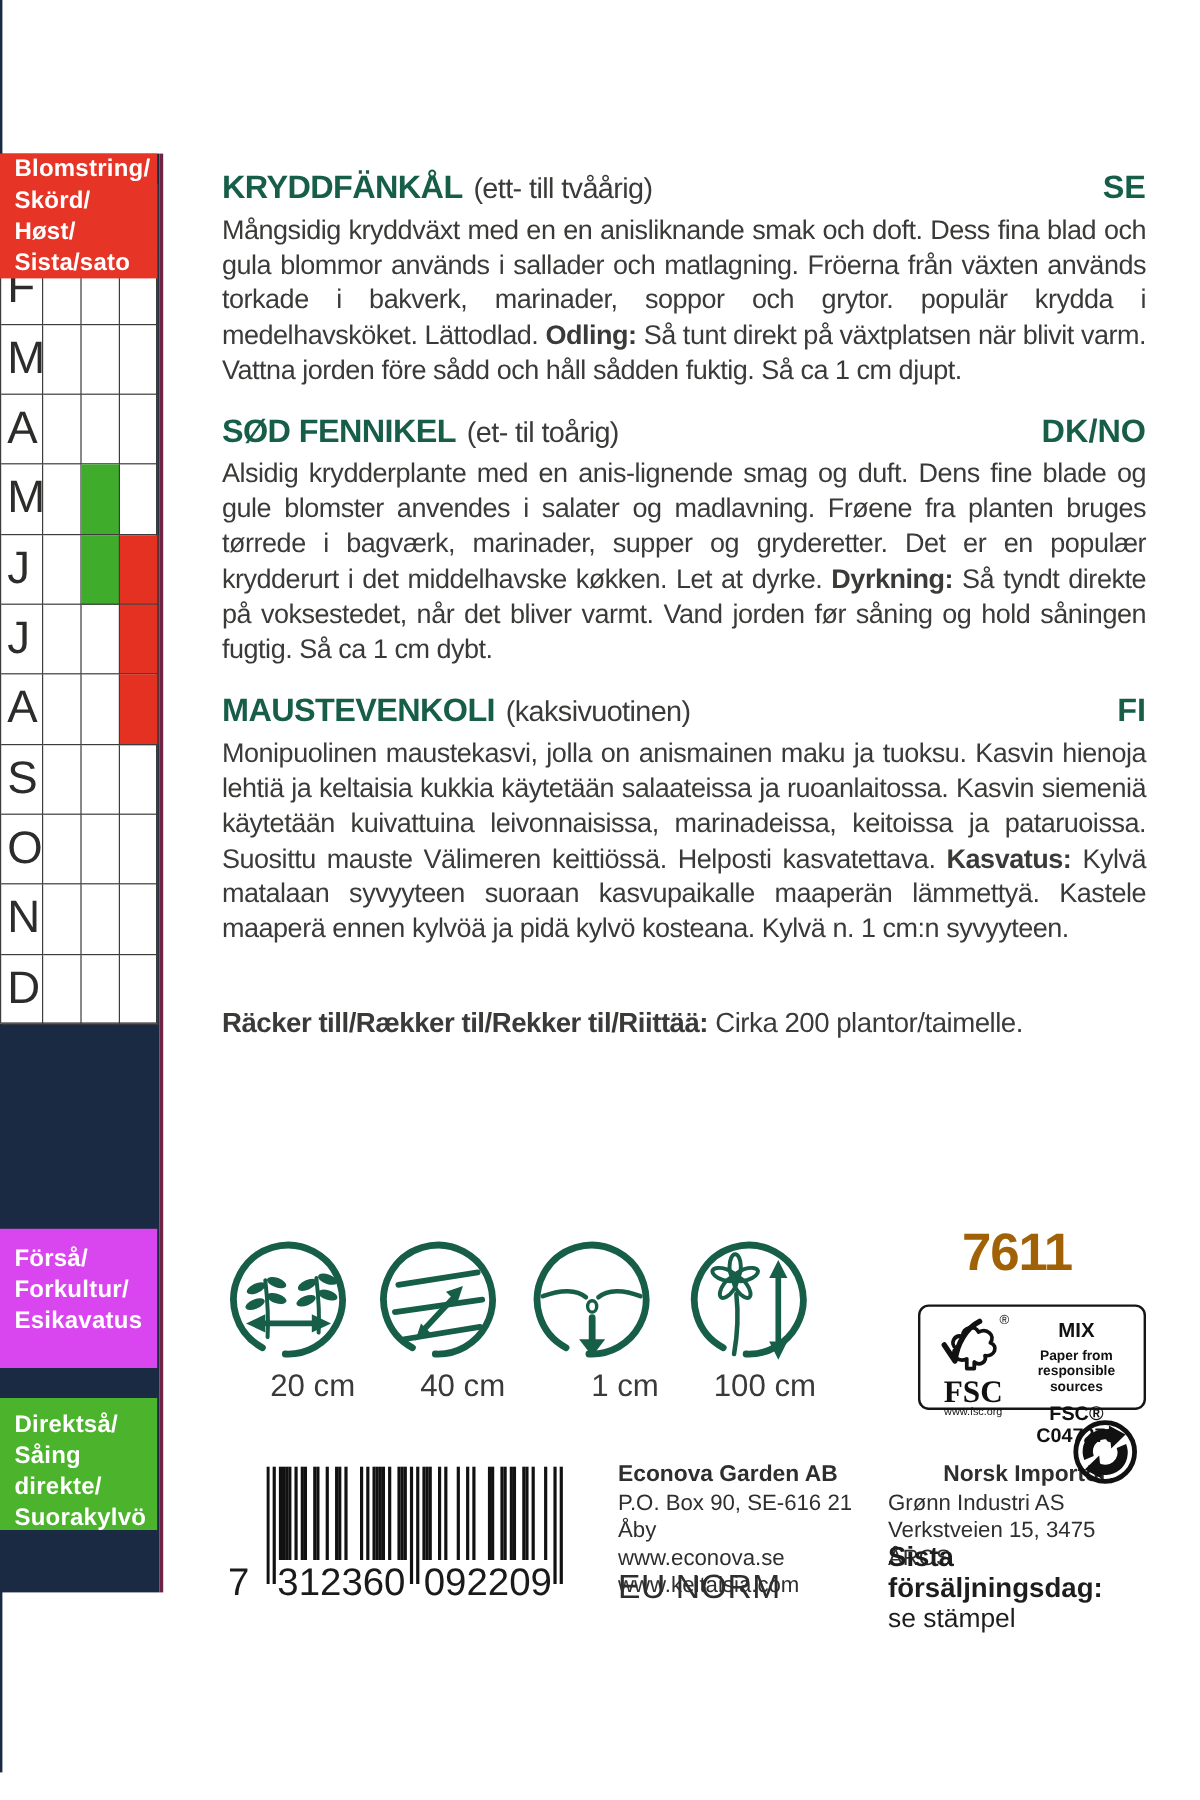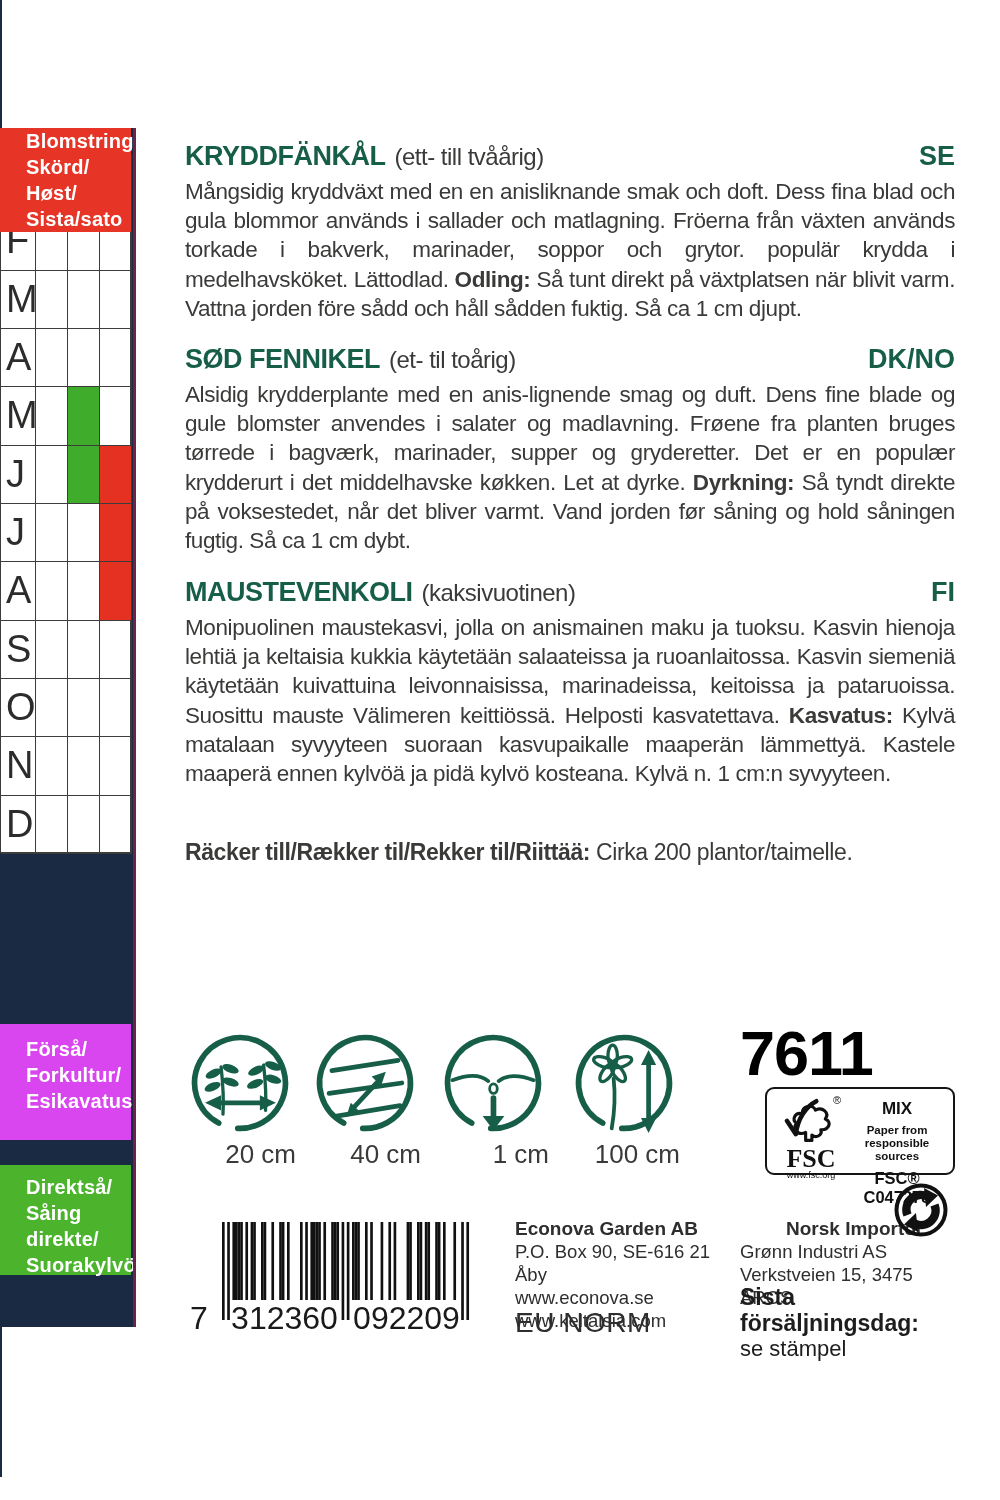--- a/index.html
+++ b/index.html
@@ -19,21 +19,21 @@
   .accent-line{position:absolute;left:133px;top:128px;width:3px;height:1199px;background:var(--accent-line);}
   #calendar-grid{position:absolute;left:0;top:25px;width:131px;height:700px;background:#fff;
     display:grid;grid-template-columns:35px 32px 32px 32px;grid-auto-rows:58.33px;
     border:1px solid #3c3c3c;}
   .cal-letter{border-right:1px solid #3c3c3c;border-bottom:1px solid #3c3c3c;
     display:flex;align-items:center;padding-left:5px;font-size:38px;letter-spacing:-1px;color:#2c2c2b;}
   .cal-cell{border-right:1px solid #3c3c3c;border-bottom:1px solid #3c3c3c;}
   .cal-cell.green{background:var(--cal-green);}
   .cal-cell.red{background:var(--cal-red);}
   .legend-block{position:absolute;left:0;width:131px;color:#fff;font-size:20px;font-weight:700;
-    line-height:26px;padding-left:26px;letter-spacing:0.2px;}
+    line-height:26px;padding-left:12px;letter-spacing:0.2px;}
   .legend-block:nth-of-type(1){top:759px;height:112px;padding-top:24px;}
   .legend-block:nth-of-type(2){top:896px;height:116px;padding-top:12px;}
   .legend-block:nth-of-type(3){top:1037px;height:110px;padding-top:9px;}
   
   .sec{position:absolute;left:185px;width:770px;}
   #sec-se{top:141px;} #sec-dk{top:344px;} #sec-fi{top:577px;}
   .sec-head{display:flex;align-items:baseline;}
   .sec-title{font-size:27px;font-weight:700;color:var(--heading-green);letter-spacing:-0.5px;}
   .sec-sub{font-size:24px;color:var(--body-text);margin-left:9px;letter-spacing:-0.5px;}
   .sec-lang{margin-left:auto;font-size:27px;font-weight:700;color:var(--heading-green);}
@@ -41,22 +41,22 @@
     letter-spacing:-0.4px;color:var(--body-text);}
   .sec-body b{font-weight:700;}
   .yield{position:absolute;left:185px;top:839px;width:770px;font-size:23px;letter-spacing:-0.4px;}
   .yield b{font-weight:700;}
   
   .icon-block{position:absolute;top:1031px;width:112px;text-align:right;}
   #icon-b1{left:184px;} #icon-b2{left:309px;} #icon-b3{left:437px;} #icon-b4{left:568px;}
   .picto{display:block;margin:0 auto;}
   .icon-label{display:block;margin-top:4px;font-size:26px;color:var(--body-text);}
   
-  .product-number{position:absolute;left:740px;top:1022px;width:215px;text-align:left;
-    font-size:63px;line-height:1;font-weight:700;color:#000000;letter-spacing:-1px;}
+  .product-number{position:absolute;left:740px;top:1022px;width:215px;text-align:center;
+    font-size:44px;line-height:1;font-weight:700;color:#a16207;letter-spacing:-1px;}
   .fsc-box{position:absolute;left:765px;top:1087px;width:190px;height:88px;border:2.5px solid #151515;
     border-radius:9px;display:flex;padding:5px 6px 4px 8px;background:#fff;color:#111;}
   .fsc-left{width:72px;position:relative;text-align:center;}
   .fsc-reg{position:absolute;left:58px;top:0;font-size:11px;}
   .fsc-acronym{font-family:"Liberation Serif",serif;font-weight:700;font-size:26px;line-height:22px;}
   .fsc-url{font-size:9px;line-height:10px;}
   .fsc-right{flex:1;text-align:center;}
   .fsc-grade{font-size:17px;font-weight:700;margin-top:5px;}
   .fsc-tagline{font-size:11.5px;font-weight:700;line-height:13px;margin-top:5px;}
   .fsc-license{font-size:16.5px;font-weight:700;margin-top:6px;}

